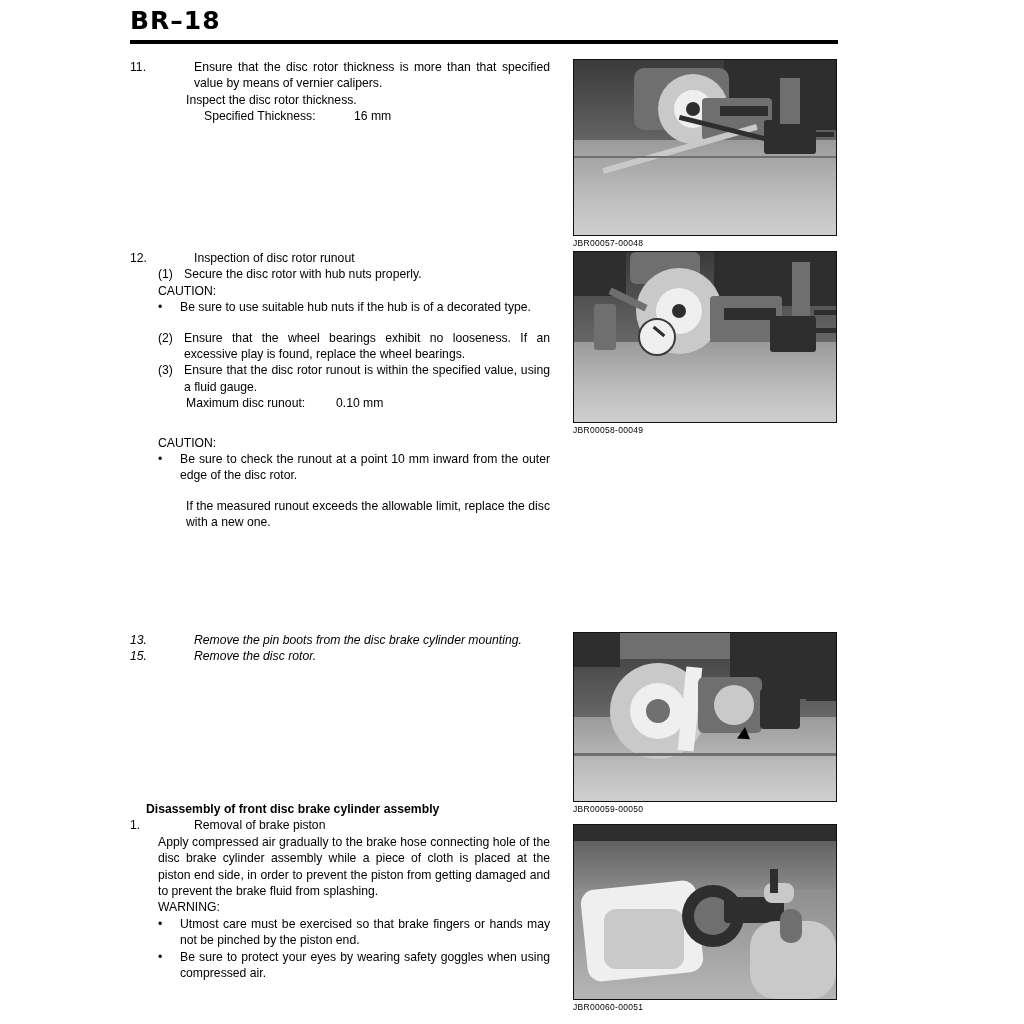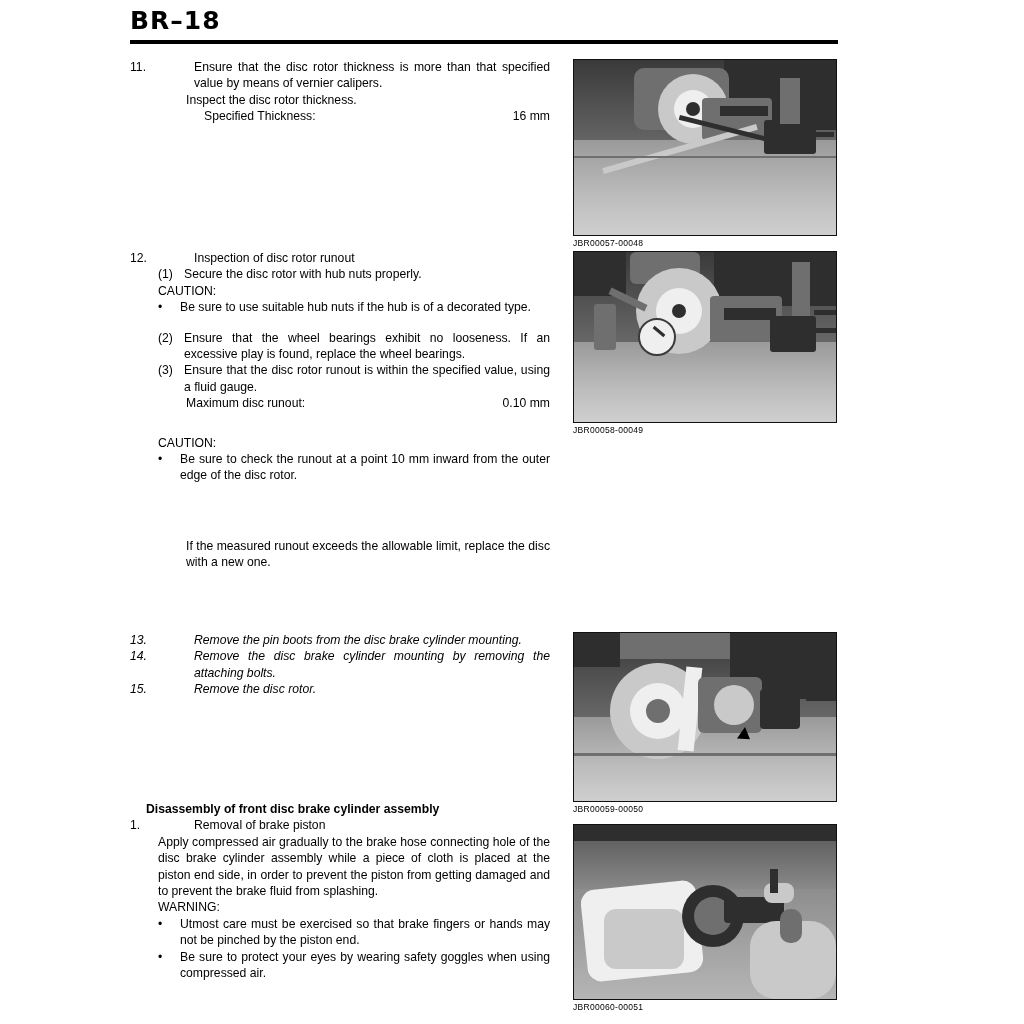--- a/index.html
+++ b/index.html
@@ -91,21 +91,21 @@
     flex: 0 0 26px;
   }
   .sub .stext { flex: 1 1 auto; }
   .bold { font-weight: bold; }
   .gap-s { height: 9px; }
   .gap-m { height: 14px; }
   .spec-row {
     display: flex;
   }
   .spec-row .k { width: 150px; flex: 0 0 150px; }
-  .spec-row .v { flex: 1 1 auto; text-align: right; }
+  .spec-row .v { flex: 1 1 auto; }
   
   .figure { position: absolute; left: 573px; width: 264px; }
   .fig-img {
     width: 262px;
     border: 1px solid #111;
     display: block;
     background: #8d8d8d;
     position: relative;
     overflow: hidden;
   }
@@ -191,31 +191,27 @@
       <div class="v">0.10 mm</div>
     </div>
     <div class="gap-m"></div>
     <div class="gap-s"></div>
     <div class="indent1">CAUTION:</div>
     <div class="indent1 bullet">
       <div class="dot">•</div>
       <div class="btext just">Be sure to check the runout at a point 10 mm inward from the outer edge of the disc rotor.</div>
     </div>
     <div class="gap-m"></div>
-    <div class="indent2 just" style="margin-left:56px;margin-top:40px;">If the measured runout exceeds the allowable limit, replace the disc with a new one.</div>
+    <div class="indent2 just" style="margin-left:56px;">If the measured runout exceeds the allowable limit, replace the disc with a new one.</div>
   </div>
 
   <div class="text-col" style="top:632px;font-style:italic;">
     <div class="step">
       <div class="num">13.</div>
       <div class="body just">Remove the pin boots from the disc brake cylinder mounting.</div>
-    </div>
-    <div class="step">
-      <div class="num">14.</div>
-      <div class="body just">Remove the disc brake cylinder mounting by removing the attaching bolts.</div>
     </div>
     <div class="step">
       <div class="num">15.</div>
       <div class="body">Remove the disc rotor.</div>
     </div>
   </div>
 
   <div class="text-col" style="top:801px;">
     <div class="bold indent1" style="margin-left:16px;">Disassembly of front disc brake cylinder assembly</div>
     <div class="step">

